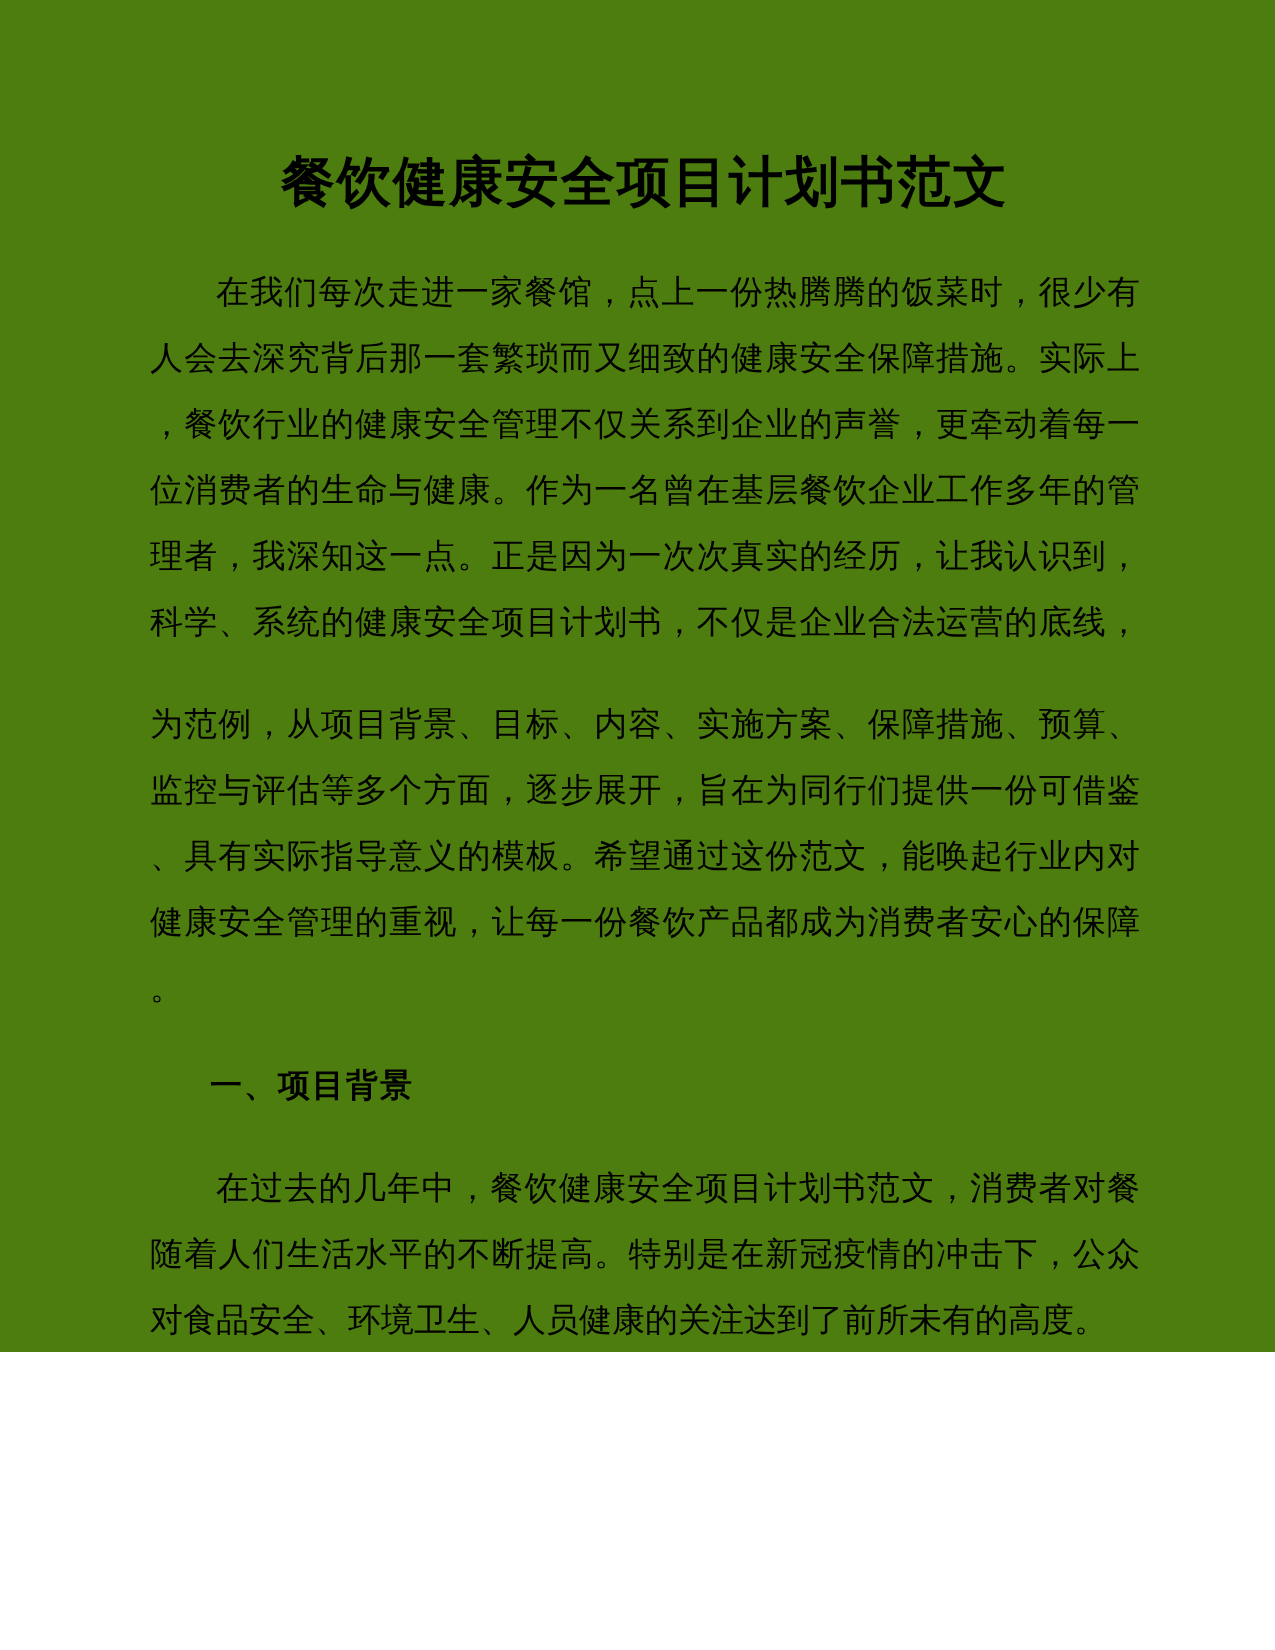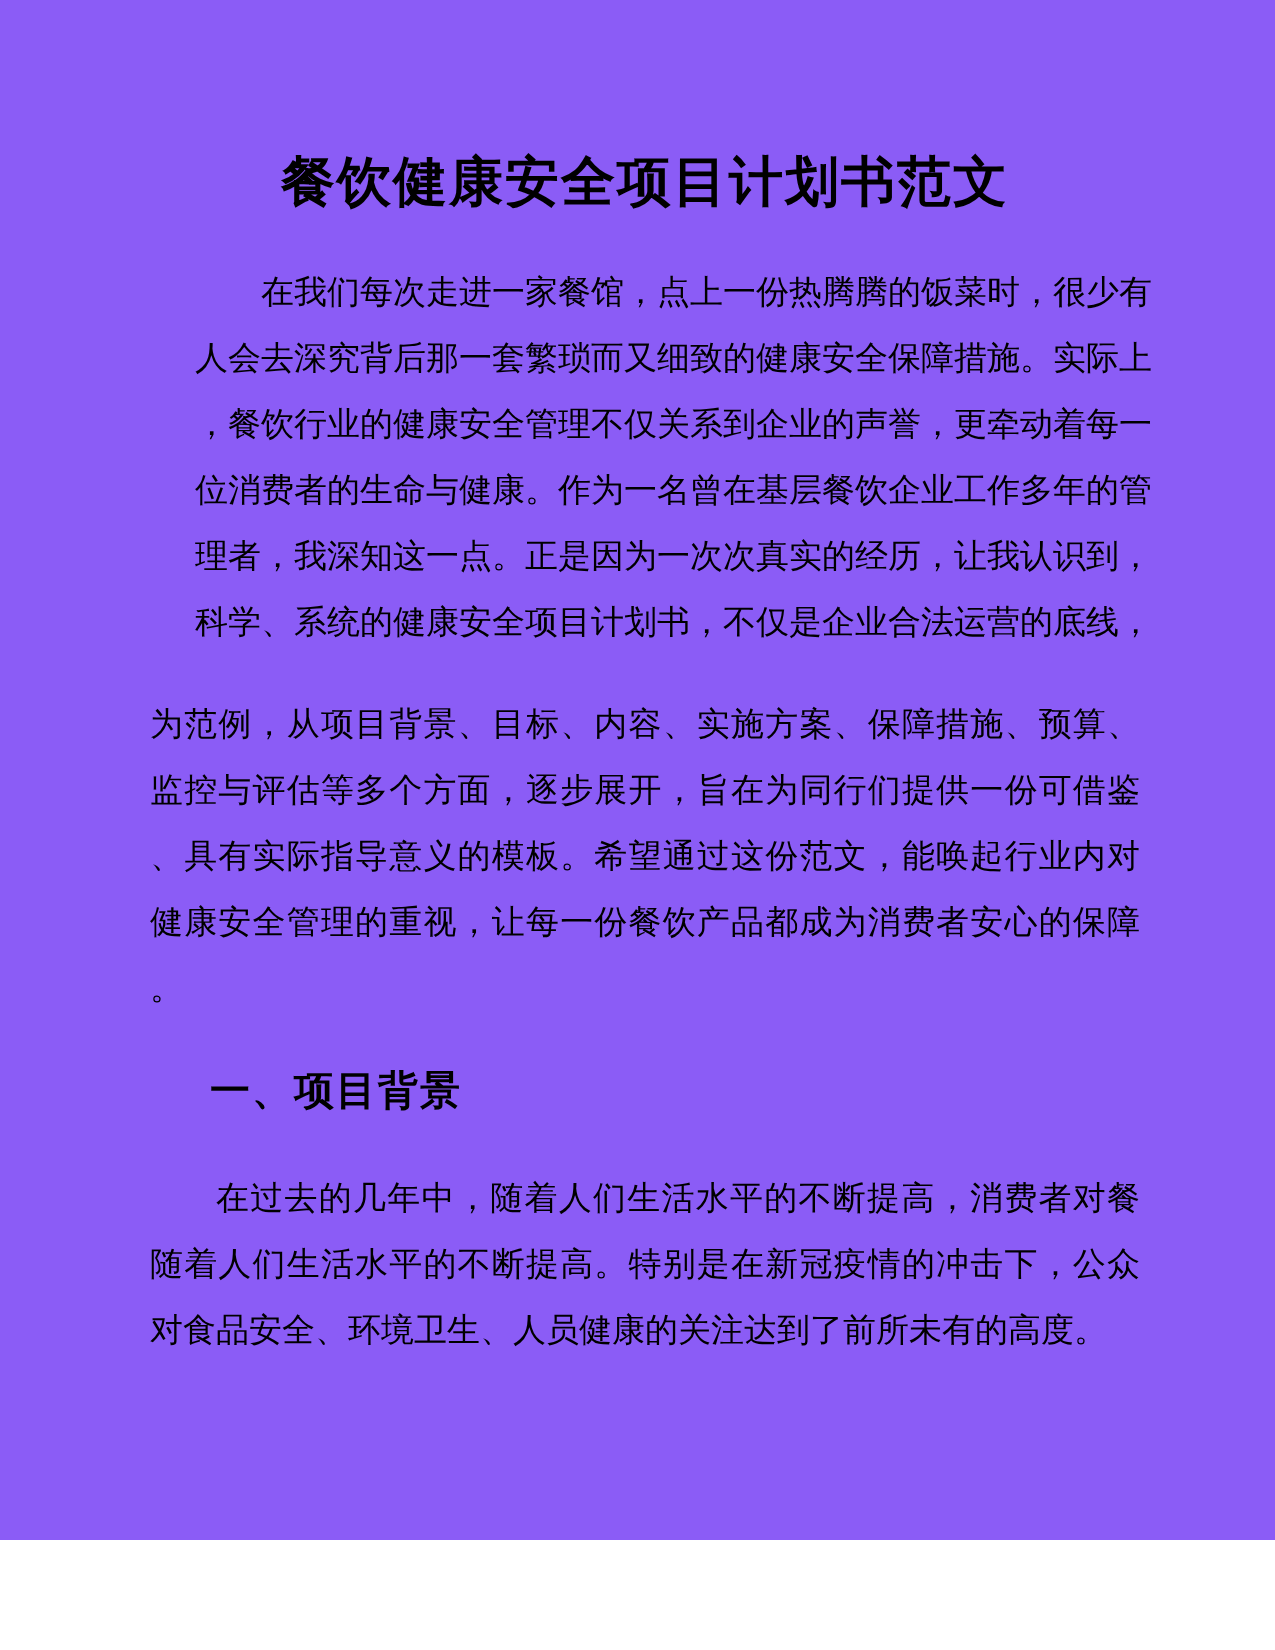--- a/index.html
+++ b/index.html
@@ -3,22 +3,22 @@
 <meta charset="utf-8">
 <style>
   html, body {
     margin: 0;
     padding: 0;
     background: #ffffff;
   }
   .page {
     position: relative;
     width: 1275px;
-    height: 1540px;
-    background: #8b5cf6;
+    height: 1352px;
+    background: #4d7c0f;
     color: #000000;
     overflow: hidden;
     font-family: "Liberation Serif", "DejaVu Serif", serif;
   }
   .content {
     padding: 0 135px 0 150px;
   }
   h1.doc-title {
     margin: 148px 0 0 0;
     font-family: "Liberation Sans", "DejaVu Sans", sans-serif;
@@ -39,28 +39,28 @@
     text-align-last: justify;
     text-justify: inter-character;
     white-space: nowrap;
   }
   .paragraph .line.first {
     text-indent: 2em;
   }
   .paragraph .line.last {
     text-align-last: left;
   }
-  .para-intro      { margin-top: 43px; margin-left: 45px; }
+  .para-intro      { margin-top: 43px; }
   .para-overview   { margin-top: 36px; }
   .para-background { margin-top: 51px; }
   h2.section-heading {
     margin: 45px 0 0 60px;
     font-family: "Liberation Sans", "DejaVu Sans", sans-serif;
     font-weight: 700;
-    font-size: 40px;
+    font-size: 32px;
     line-height: 1.2;
     letter-spacing: 2px;
     color: #000000;
   }
 </style>
 </head>
 <body>
 
 <div class="page">
   <div class="content">
@@ -80,19 +80,19 @@
         <div class="line">为范例，从项目背景、目标、内容、实施方案、保障措施、预算、</div>
         <div class="line">监控与评估等多个方面，逐步展开，旨在为同行们提供一份可借鉴</div>
         <div class="line">、具有实际指导意义的模板。希望通过这份范文，能唤起行业内对</div>
         <div class="line">健康安全管理的重视，让每一份餐饮产品都成为消费者安心的保障</div>
         <div class="line last">。</div>
       </div>
 
     <h2 class="section-heading">一、项目背景</h2>
 
     <div class="paragraph para-background">
-        <div class="line first">在过去的几年中，随着人们生活水平的不断提高，消费者对餐</div>
+        <div class="line first">在过去的几年中，餐饮健康安全项目计划书范文，消费者对餐</div>
         <div class="line">随着人们生活水平的不断提高。特别是在新冠疫情的冲击下，公众</div>
         <div class="line last">对食品安全、环境卫生、人员健康的关注达到了前所未有的高度。</div>
       </div>
 
   </div>
 </div>
 
 </body></html>

